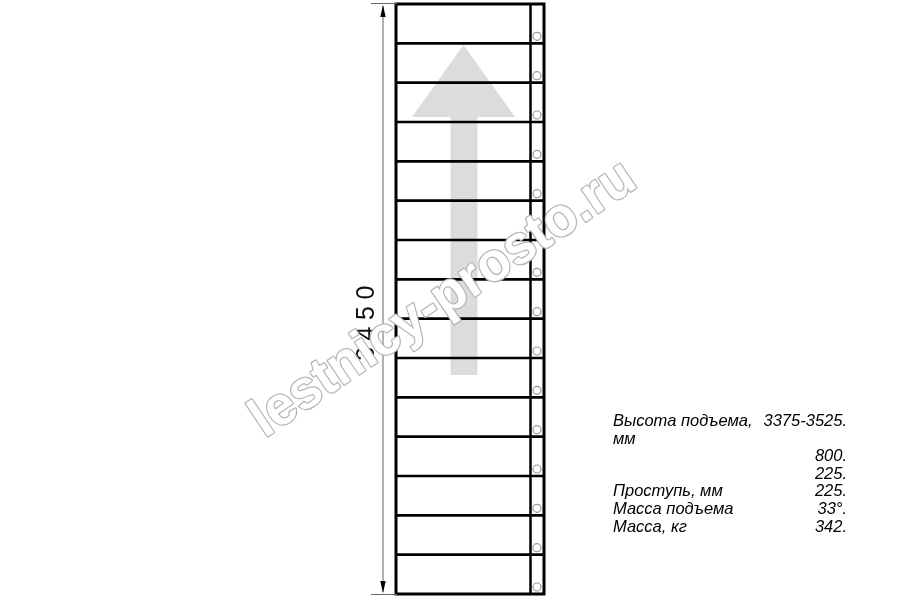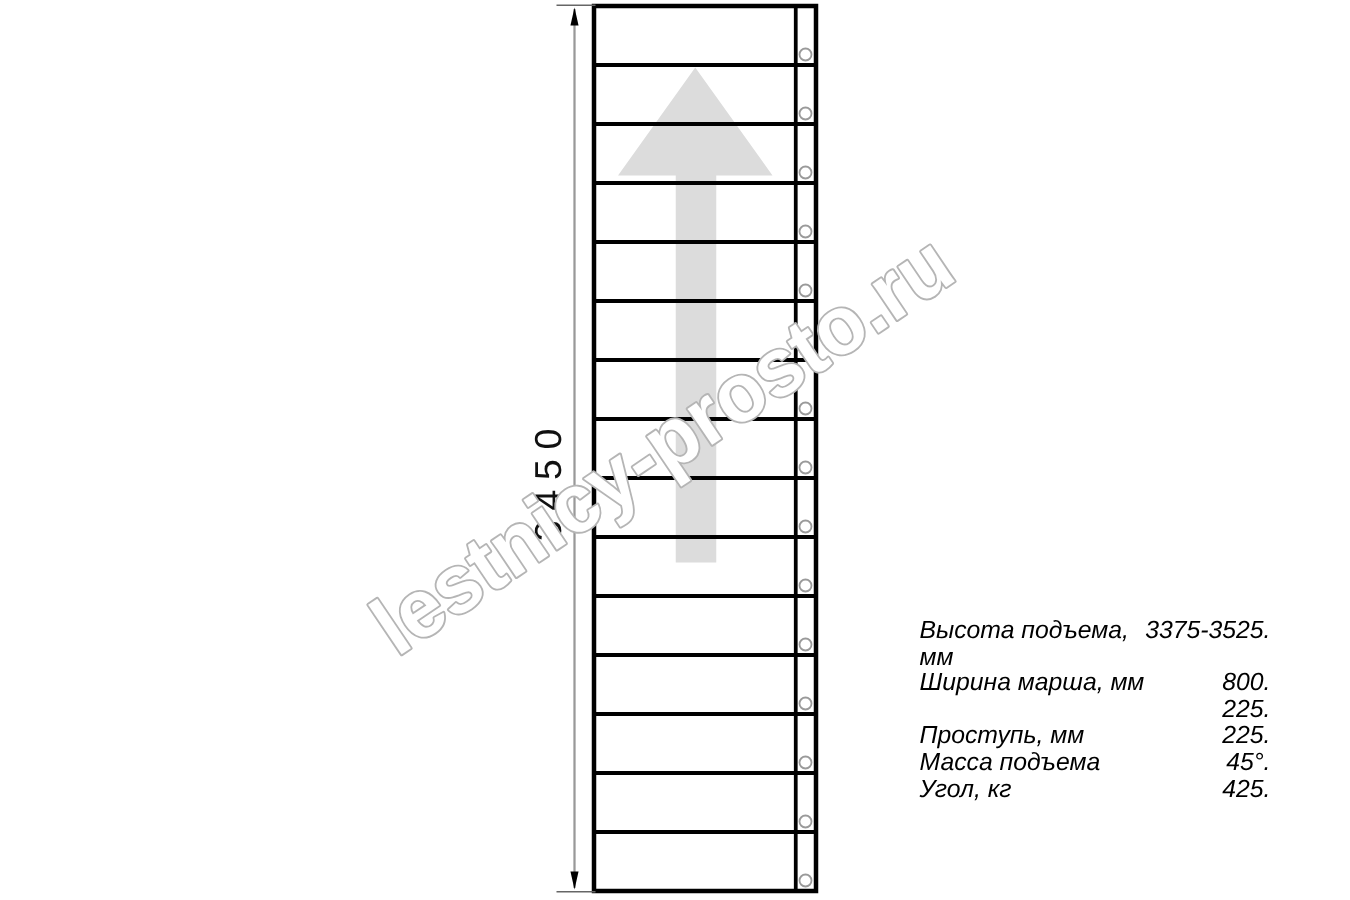--- a/index.html
+++ b/index.html
@@ -75,33 +75,32 @@
 
     <text x="452" y="312" transform="rotate(-34 452 312)" text-anchor="middle" font-size="55" font-weight="bold" fill="#ffffff" stroke="#b5b5b5" stroke-width="2.5" stroke-linejoin="round" paint-order="stroke" textLength="452" lengthAdjust="spacingAndGlyphs">lestnicy-prosto.ru</text>
   </svg>
 
   <div class="specs">
     <div class="row">
       <span class="label">Высота подъема, мм</span>
       <span class="value">3375-3525.</span>
     </div>
     <div class="row">
-      <span class="label">Ширина марша, мм</span>
       <span class="value">800.</span>
     </div>
     <div class="row">
       <span class="value">225.</span>
     </div>
     <div class="row">
       <span class="label">Проступь, мм</span>
       <span class="value">225.</span>
     </div>
     <div class="row">
       <span class="label">Масса подъема</span>
-      <span class="value">45°.</span>
+      <span class="value">33°.</span>
     </div>
     <div class="row">
-      <span class="label">Угол, кг</span>
-      <span class="value">425.</span>
+      <span class="label">Масса, кг</span>
+      <span class="value">342.</span>
     </div>
   </div>
 
 </div>
 
 </body></html>

